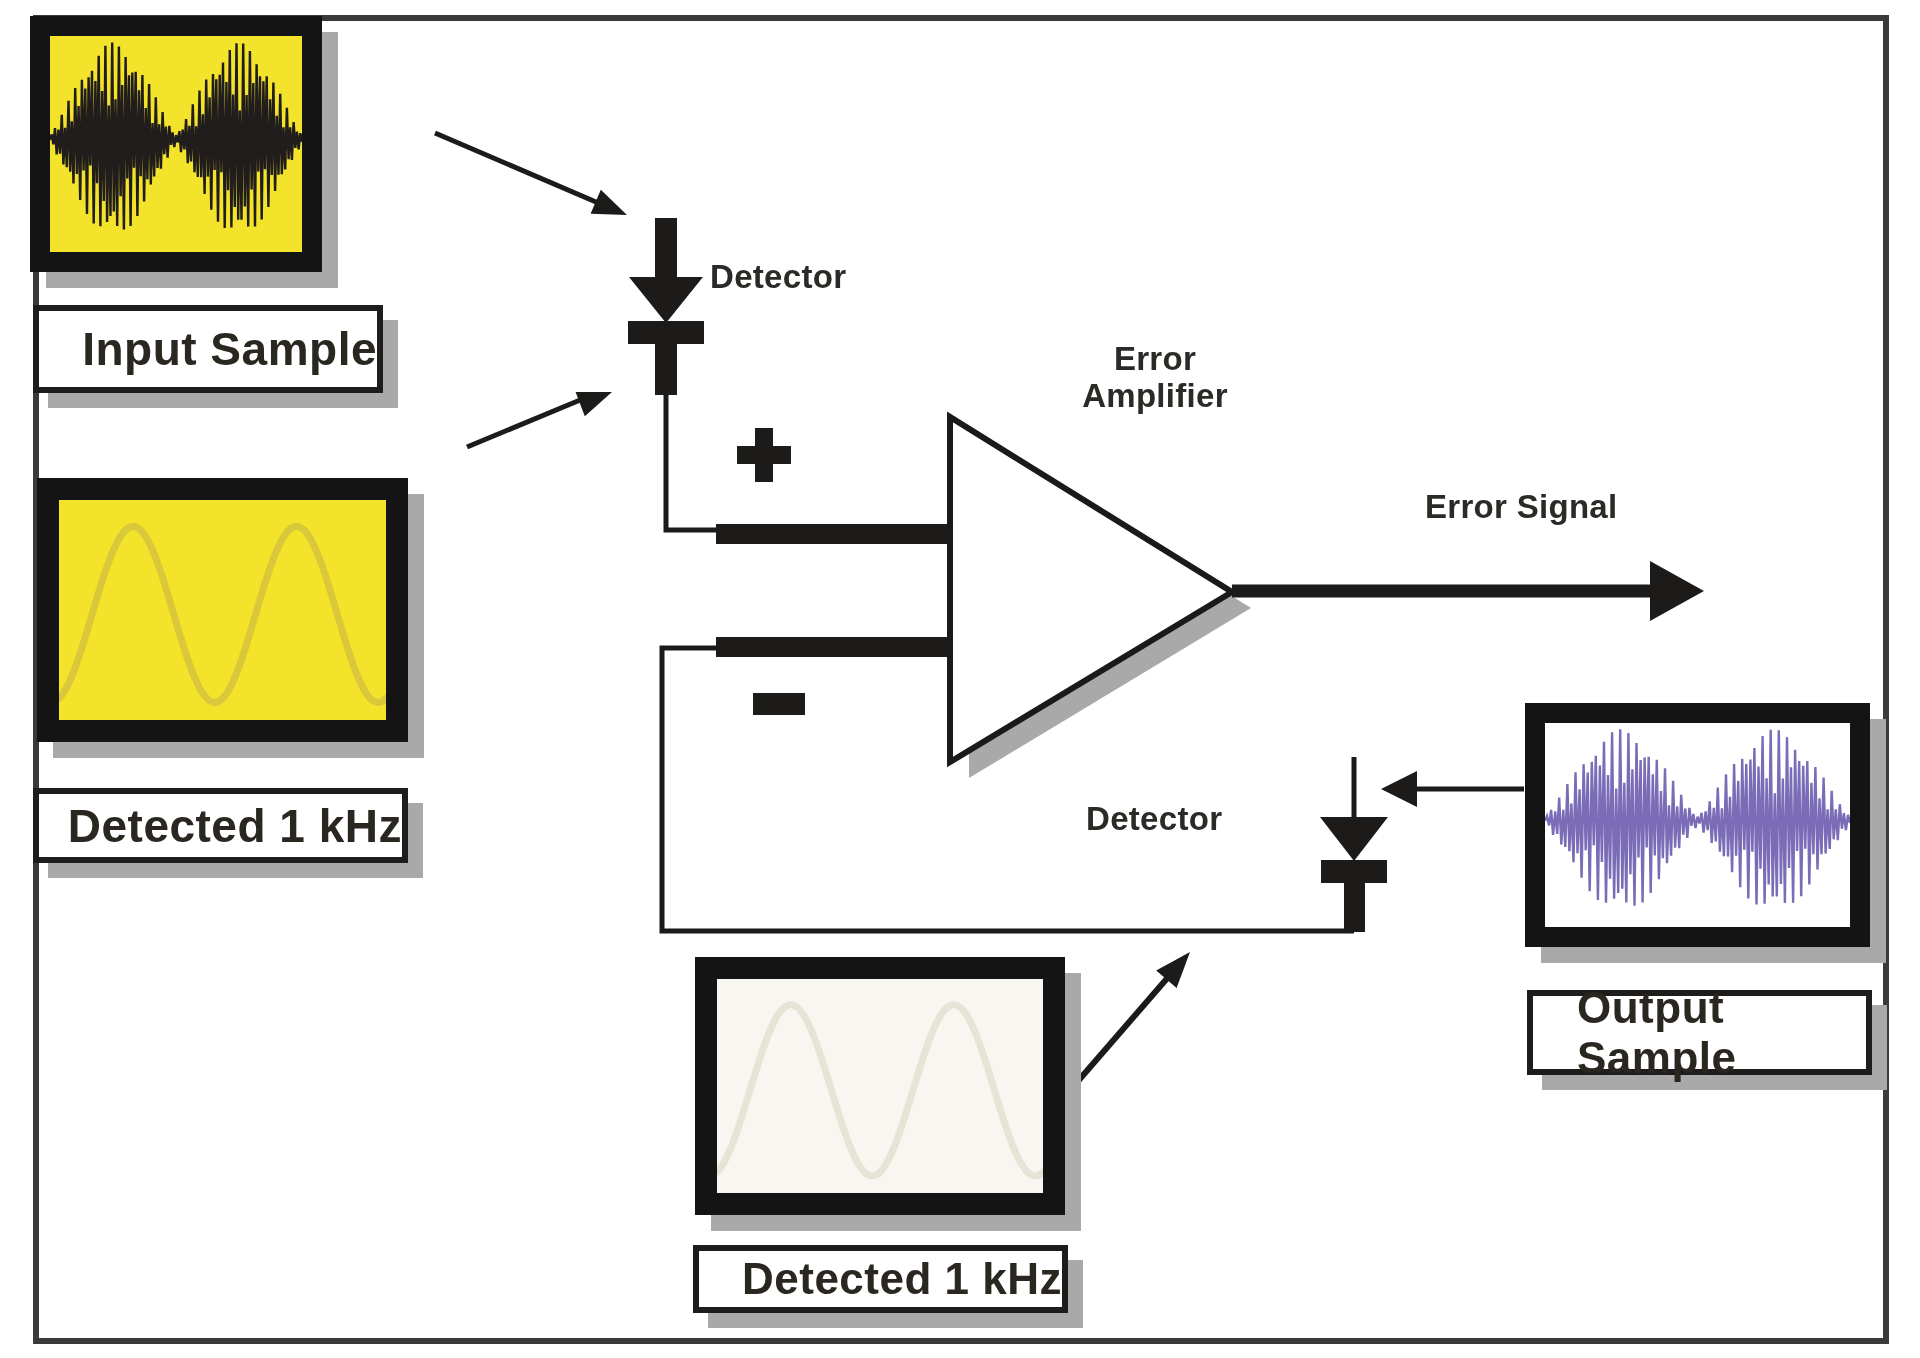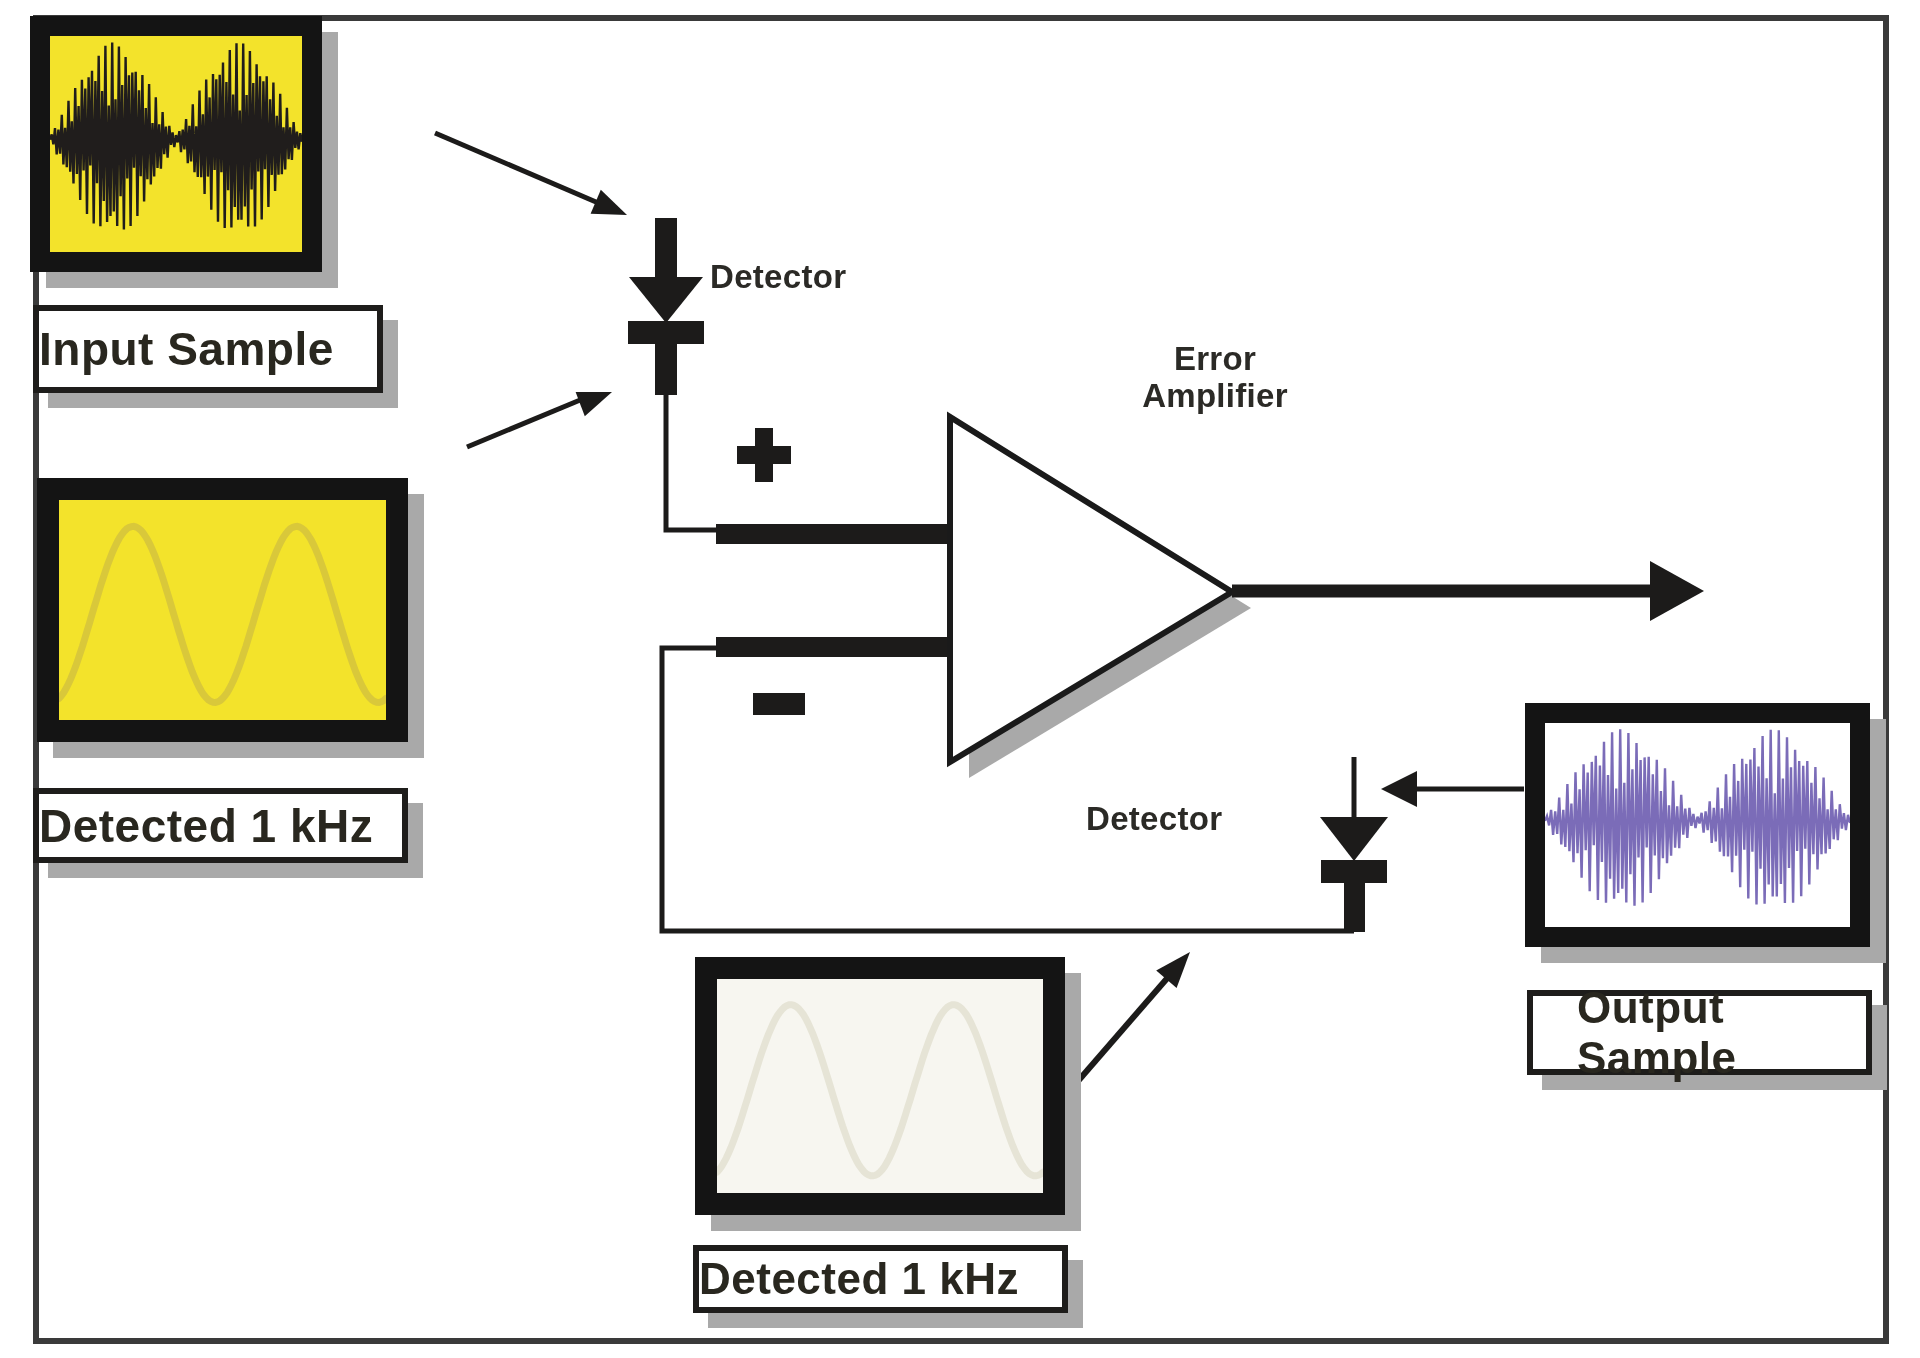--- a/index.html
+++ b/index.html
@@ -18,21 +18,21 @@
     border:6px solid var(--frame);box-sizing:border-box;background:#ffffff;
   }
   .imgbox{
     position:absolute;background:#141414;
     box-shadow:16px 16px 0 0 var(--shadow);
   }
   .screen{position:absolute;overflow:hidden;}
   .labelbox{
     position:absolute;background:#ffffff;border:6px solid #1e1d1b;box-sizing:border-box;
     box-shadow:15px 15px 0 0 var(--shadow);
-    display:flex;align-items:center;justify-content:flex-start;
+    display:flex;align-items:center;justify-content:flex-end;
     font-weight:700;font-size:46px;letter-spacing:.5px;color:var(--text);
   }
   .annot{
     position:absolute;font-weight:700;font-size:33px;letter-spacing:.3px;color:#2b2a26;
     white-space:pre-line;
   }
   svg.schematic{position:absolute;left:0;top:0;pointer-events:none;}
   .ink-stroke{stroke:var(--ink);fill:none;}
   .ink-fill{fill:var(--ink);stroke:none;}
 </style>
@@ -143,19 +143,20 @@
         </svg>
     </div>
   </div>
 
   <div class="labelbox" style="left:1527px;top:990px;width:345px;height:85px;font-size:44px;padding-left:44px;">
     <span>Output Sample</span>
   </div>
 
   <div class="annot" style="left:710px;top:258px;">Detector</div>
 
-  <div class="annot" style="left:1115px;top:340px;width:200px;text-align:center;line-height:1.13;">Error
+  <div class="annot" style="left:1055px;top:340px;width:200px;text-align:center;line-height:1.13;">Error
 Amplifier</div>
 
+  <div class="annot" style="left:1425px;top:488px;">Error Signal</div>
 
   <div class="annot" style="left:1086px;top:800px;">Detector</div>
 
 </div>
 
 </body></html>

